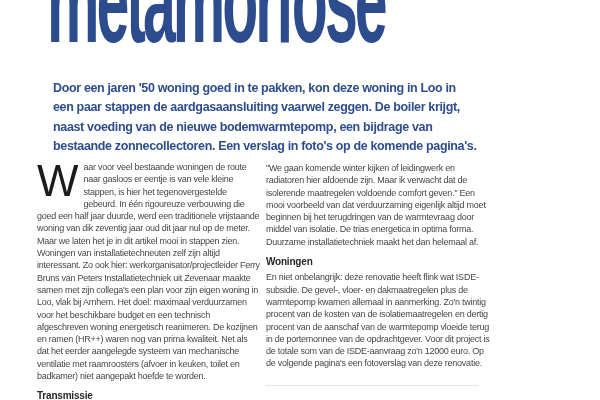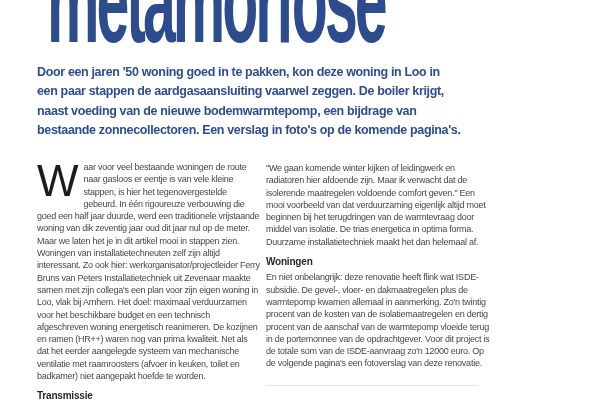--- a/index.html
+++ b/index.html
@@ -10,21 +10,21 @@
   
   .headline-clip{position:absolute;top:0;left:0;width:600px;height:56px;overflow:hidden;}
   .headline-text{
     position:absolute;top:-58px;left:47px;margin:0;
     font-size:118px;line-height:118px;font-weight:bold;
     color:#2d4c8e;letter-spacing:-6px;white-space:nowrap;
     transform:scaleX(0.50);transform-origin:0 0;
   }
   
   .intro{
-    position:absolute;top:63px;left:37px;width:452px;margin:0;
+    position:absolute;top:63px;left:37px;width:452px;margin:16px;
     color:#2e4d8f;font-weight:bold;font-size:12.5px;line-height:19.3px;
     letter-spacing:-0.35px;white-space:pre-line;
   }
   
   .body-cols{position:absolute;top:161px;left:37px;width:456px;}
   .col{position:absolute;top:0;font-size:9px;line-height:12.3px;color:#474747;letter-spacing:-0.25px;}
   .col-left{left:0;width:224px;}
   .col-right{left:229px;top:1px;width:226px;}
   .col p{margin:0;}
   .dropcap{

